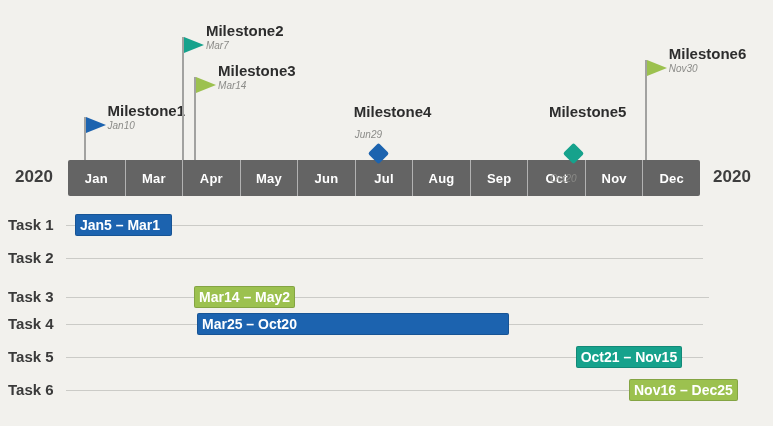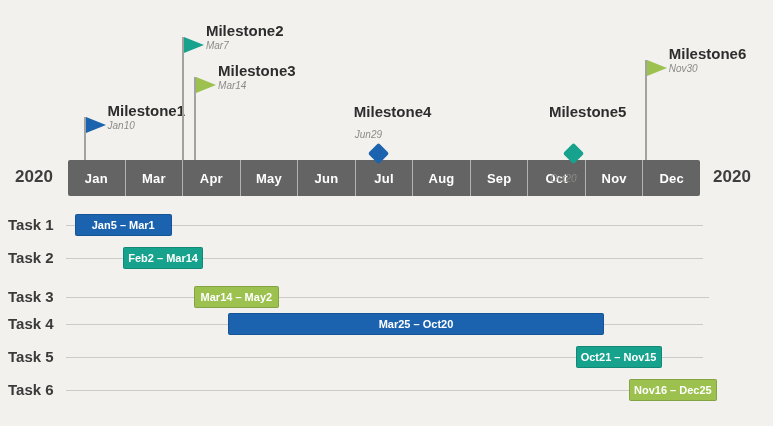--- a/index.html
+++ b/index.html
@@ -26,21 +26,21 @@
   .year.right{left:704px;}
   
   .row{position:absolute;left:0;width:773px;height:26px;}
   .task-label{
     position:absolute;left:8px;top:3px;font-size:15px;font-weight:bold;color:#3a3a3a;
     white-space:nowrap;
   }
   .gridline{position:absolute;left:66px;right:70px;top:12px;height:1px;background:#cbcbc7;}
   .bar{
     position:absolute;top:1px;height:22px;line-height:22px;border-radius:2px;
-    color:#fff;font-size:11px;font-weight:bold;text-align:center;
+    color:#fff;font-size:14px;font-weight:bold;
     padding:0 5px;box-sizing:border-box;white-space:nowrap;min-width:max-content;
     box-shadow:inset 0 0 0 1px rgba(0,0,0,.15);
   }
   
   .stem{position:absolute;width:2px;background:#a2a2a0;}
   .flag{position:absolute;width:0;height:0;border-top:8px solid transparent;
     border-bottom:8px solid transparent;border-left:20px solid #888;}
   .diamond{position:absolute;width:15px;height:15px;transform:rotate(45deg);
     border-radius:2px;}
   .ms-title{position:absolute;font-size:15px;font-weight:bold;color:#2d2d2d;white-space:nowrap;}
@@ -91,31 +91,30 @@
     </div>
   <div id="rows">
       <div class="row" style="top: 213px;">
         <div class="task-label">Task 1</div>
         <div class="gridline"></div>
         <div class="bar" style="left: 74.9071px; width: 96.6995px; background: rgb(28, 99, 175);"><span>Jan5 – Mar1</span></div>
       </div>
       <div class="row" style="top: 246px;">
         <div class="task-label">Task 2</div>
         <div class="gridline"></div>
-        <div class="bar" style="left: 123.257px; width: 70.7978px; background: rgb(22, 162, 140);"><span>Feb2 – Mar14</span></div>
       </div>
       <div class="row" style="top: 285px; padding-left: 6px;">
         <div class="task-label">Task 3</div>
         <div class="gridline"></div>
         <div class="bar" style="left: 194.055px; width: 84.612px; background: rgb(156, 193, 79);"><span>Mar14 – May2</span></div>
       </div>
       <div class="row" style="top: 312px;">
         <div class="task-label">Task 4</div>
         <div class="gridline"></div>
-        <div class="bar" style="left: 228px; width: 376px; background: rgb(28, 99, 175);"><span>Mar25 – Oct20</span></div>
+        <div class="bar" style="left: 197px; width: 312px; background: rgb(28, 99, 175);"><span>Mar25 – Oct20</span></div>
       </div>
       <div class="row" style="top: 345px;">
         <div class="task-label">Task 5</div>
         <div class="gridline"></div>
         <div class="bar" style="left: 575.672px; width: 43.1694px; background: rgb(22, 162, 140);"><span>Oct21 – Nov15</span></div>
       </div>
       <div class="row" style="top: 378px;">
         <div class="task-label">Task 6</div>
         <div class="gridline"></div>
         <div class="bar" style="left: 629px; width: 67.3443px; background: rgb(156, 193, 79);"><span>Nov16 – Dec25</span></div>

